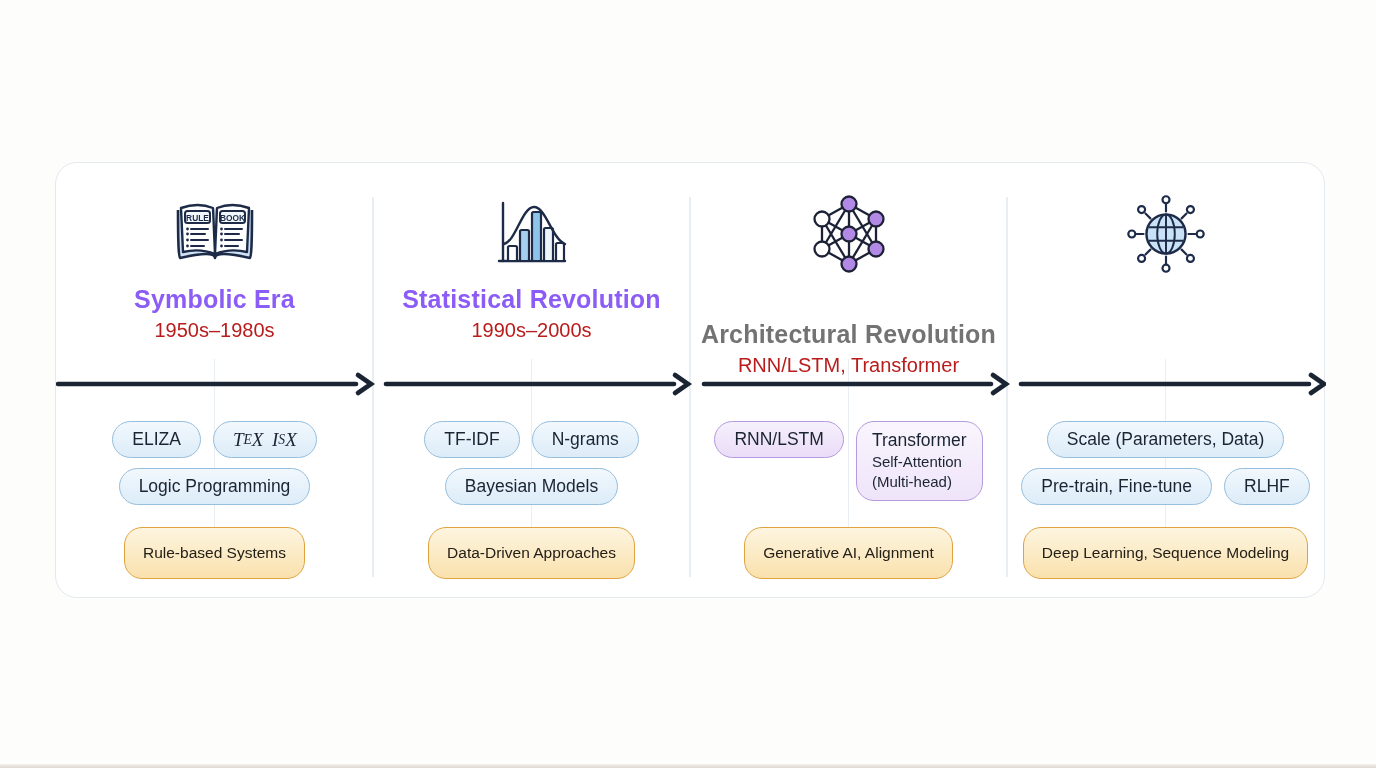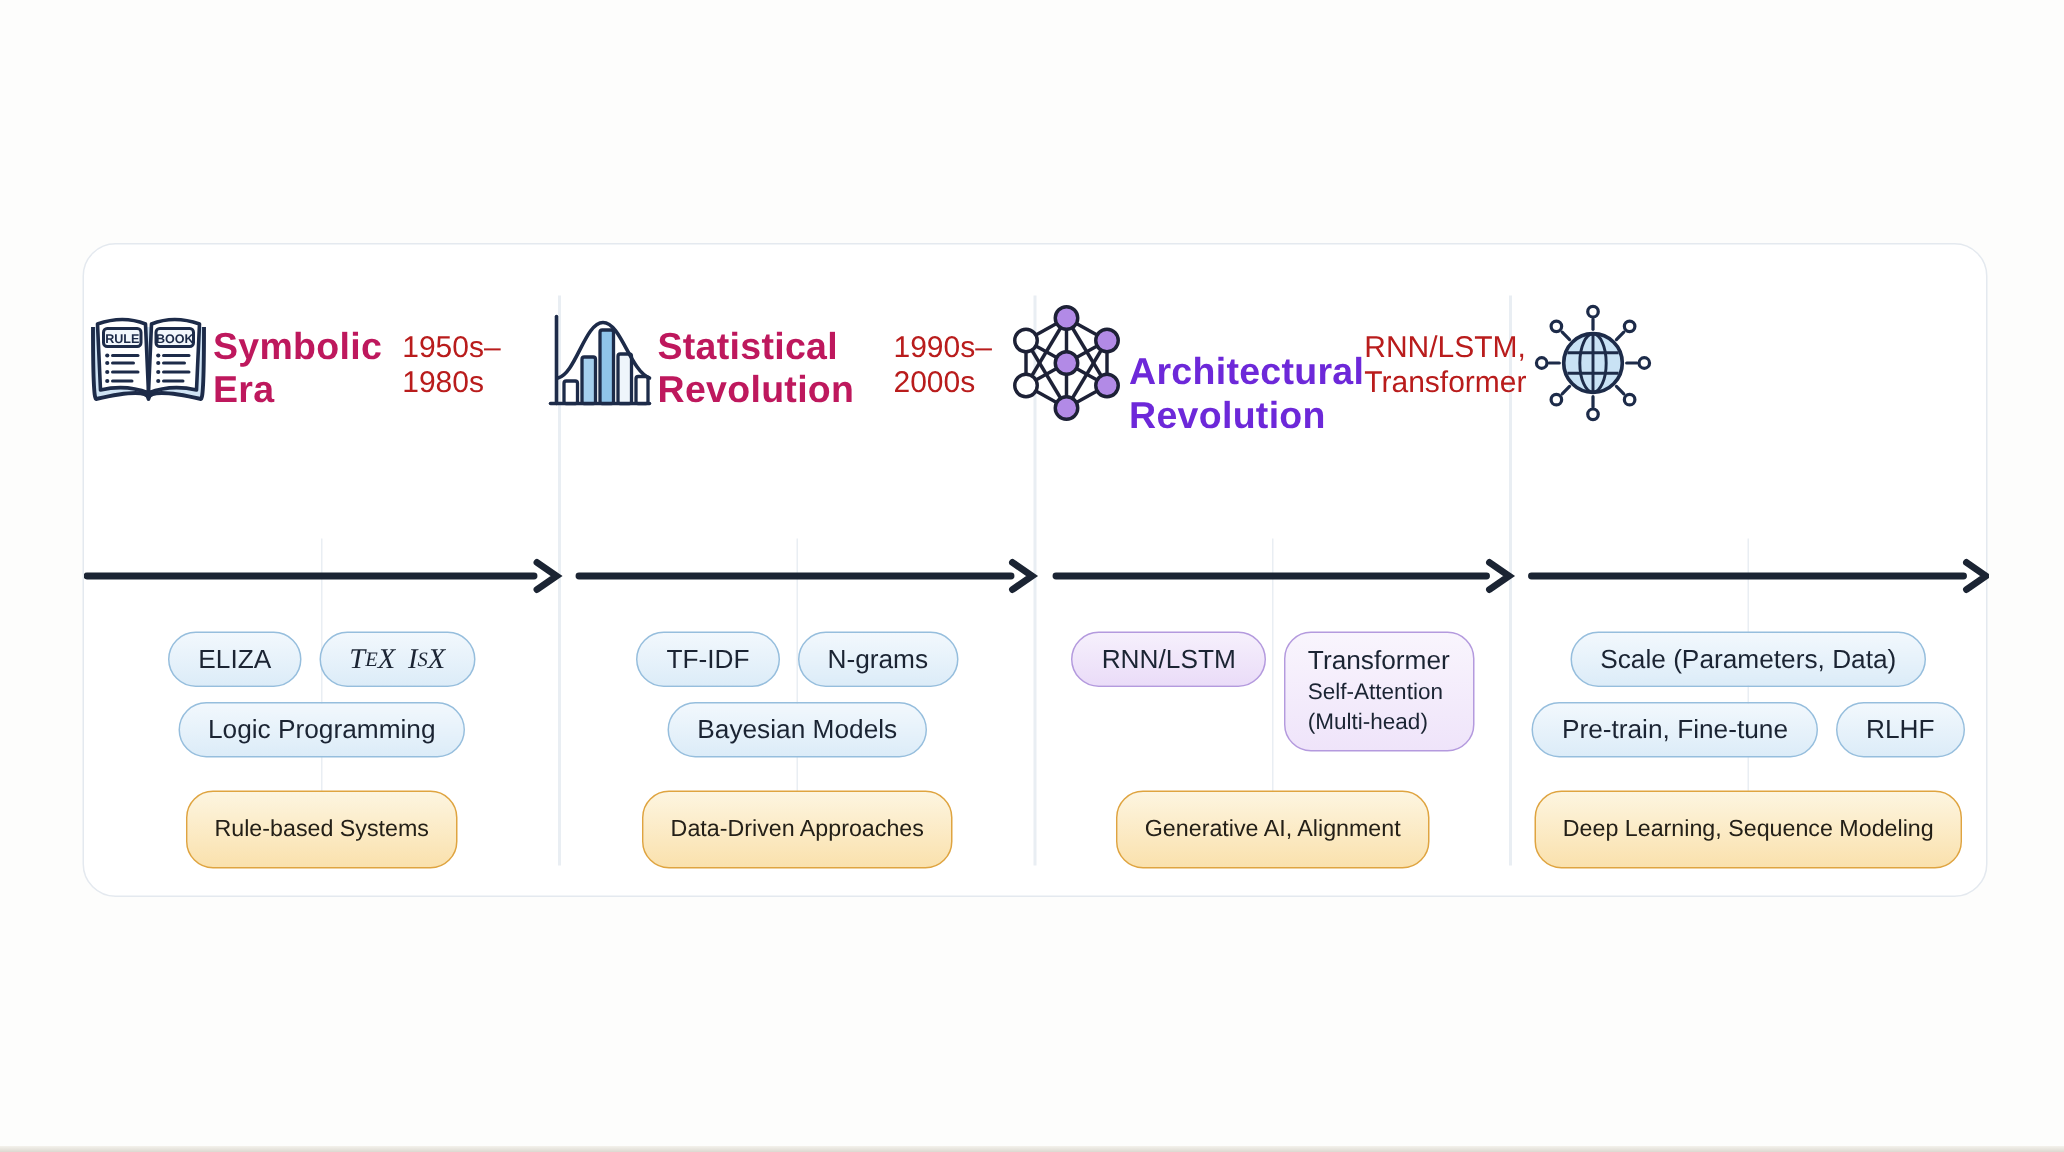--- a/index.html
+++ b/index.html
@@ -18,25 +18,25 @@
   .sep{position:absolute;top:34px;height:380px;width:1.5px;background:#e9eef3;z-index:0;}
   .sep1{left:calc(25% - 1px);}
   .sep2{left:calc(50% - 1px);}
   .sep3{left:calc(75% - 1px);}
   
   .guide{position:absolute;top:196px;height:212px;width:1.5px;background:#e9eef3;z-index:0;}
   .g1{left:calc(12.5% - 1px);} .g2{left:calc(37.5% - 1px);}
   .g3{left:calc(62.5% - 1px);} .g4{left:calc(87.5% - 1px);}
 
   .header-row{position:absolute;left:0;top:28px;width:100%;display:flex;z-index:1;}
-  .hcell{flex:1;display:flex;flex-direction:row;align-items:center;}
+  .hcell{flex:1;display:flex;flex-direction:column;align-items:center;}
   .icon-wrap{height:86px;display:flex;align-items:center;justify-content:center;}
   .era-title{margin-top:8px;font-size:25px;font-weight:700;letter-spacing:.2px;}
-  .t-blue{color:#be185d;}
-  .t-purple{color:#6d28d9;margin-top:43px;}
+  .t-blue{color:#8b5cf6;}
+  .t-purple{color:#737373;margin-top:43px;}
   .era-subtitle{margin-top:5px;font-size:20px;color:#b91c1c;}
 
   .arrow-svg{position:absolute;left:0;top:206px;width:1270px;height:30px;z-index:2;}
 
   .pills-row{position:absolute;left:0;top:258px;width:100%;display:flex;z-index:1;}
   .pcell{flex:1;display:flex;flex-direction:column;align-items:center;gap:10px;}
   .prow{display:flex;gap:12px;align-items:flex-start;justify-content:center;}
   .pill{
     height:37px;box-sizing:border-box;display:flex;align-items:center;
     padding:0 19px;border-radius:19px;font-size:17.5px;white-space:nowrap;

